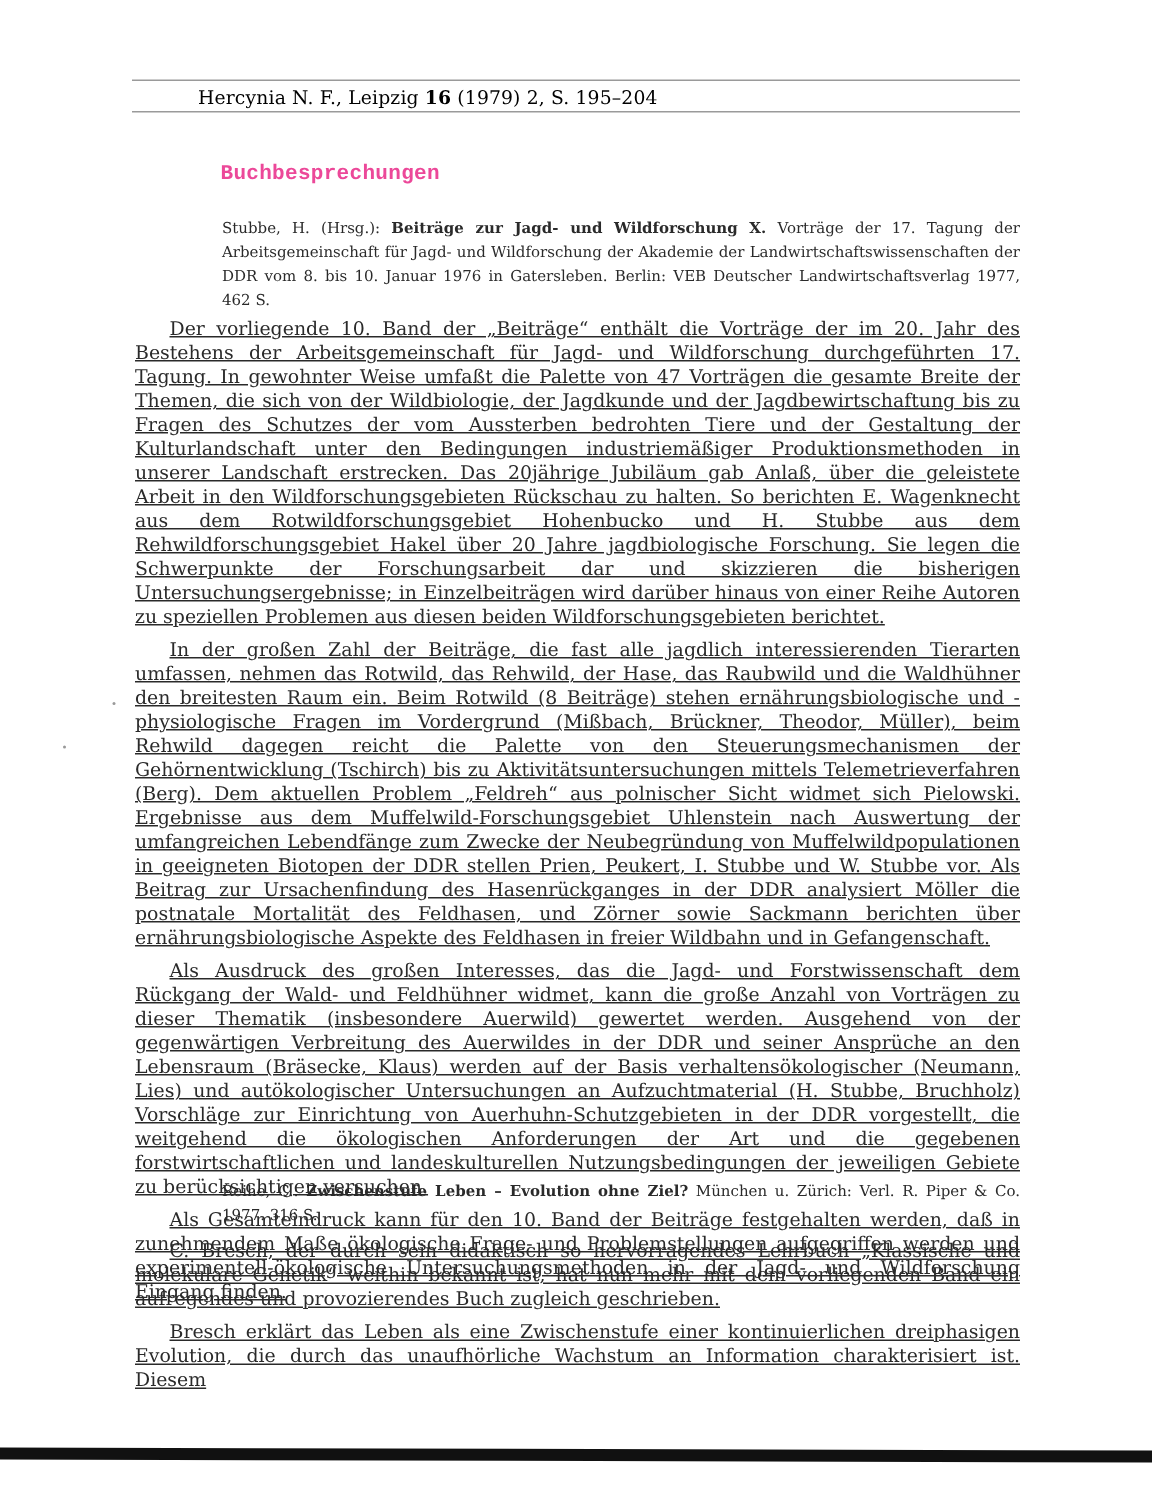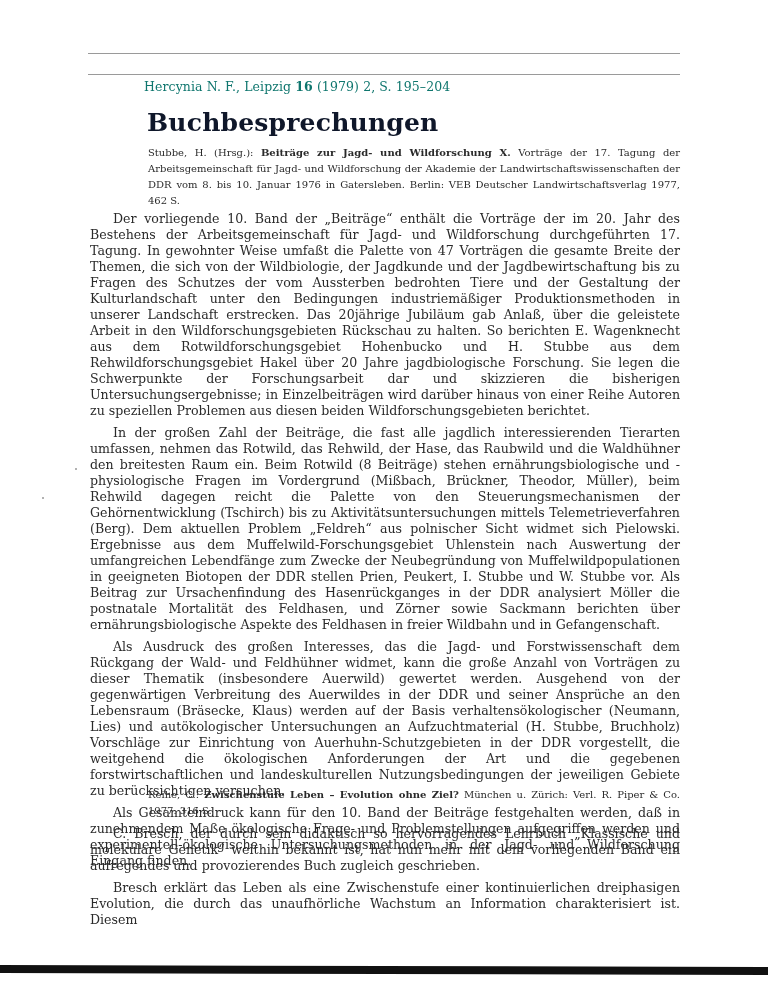--- a/index.html
+++ b/index.html
@@ -1,26 +1,26 @@
 <!DOCTYPE html>
 <html><head>
 <meta charset="utf-8">
 <style>
   html, body { margin: 0; padding: 0; background: #ffffff; }
   body { width: 768px; height: 994px; position: relative; overflow: hidden;
          font-family: "DejaVu Serif", "Liberation Serif", serif; color: #2a2a2a; }
   .rule { position: absolute; left: 88px; width: 592px; height: 1px; background: #9a9a9a; }
   .rule.top { top: 53px; }
   .rule.bottom { top: 74px; }
-  .running-head { position: absolute; left: 144px; top: 57px; font-size: 12.5px; letter-spacing: 0.1px; color: #0f766e; margin-top: 22px; }
+  .running-head { position: absolute; left: 132px; top: 57px; font-size: 12.5px; letter-spacing: 0.1px; color: #000000; }
   .running-head b { font-weight: bold; }
-  .section-title { position: absolute; left: 147px; top: 108px; font-size: 25px; font-weight: bold; color: #0f172a; letter-spacing: 0.2px; }
+  .section-title { position: absolute; left: 147px; top: 108px; font-size: 14px; font-weight: bold; color: #ec4899; letter-spacing: 0.2px; font-family: Liberation Mono, monospace; }
   .citation { position: absolute; left: 148px; width: 532px; font-size: 10px; line-height: 16px; text-align: justify; }
   .citation .title { font-weight: bold; }
-  .body-text { position: absolute; left: 90px; width: 590px; font-size: 12.6px; line-height: 16px; text-align: justify; hyphens: manual; }
+  .body-text { position: absolute; left: 90px; width: 590px; font-size: 12.6px; line-height: 16px; text-align: justify; hyphens: manual; text-decoration: underline; }
   .body-text p { margin: 0 0 6px 0; text-indent: 23px; }
   .signature { text-align: right; font-style: italic; font-weight: bold; margin-top: 4px; }
   .bottom-bar { position: absolute; left: 0; top: 966px; width: 768px; height: 8px; background: #111; transform: skewY(0.15deg); }
   .scan-dot { position: absolute; width: 2px; height: 2px; background: #999; border-radius: 50%; }
 </style>
 </head>
 <body>
 
 <div>
   <div class="rule top"></div>

